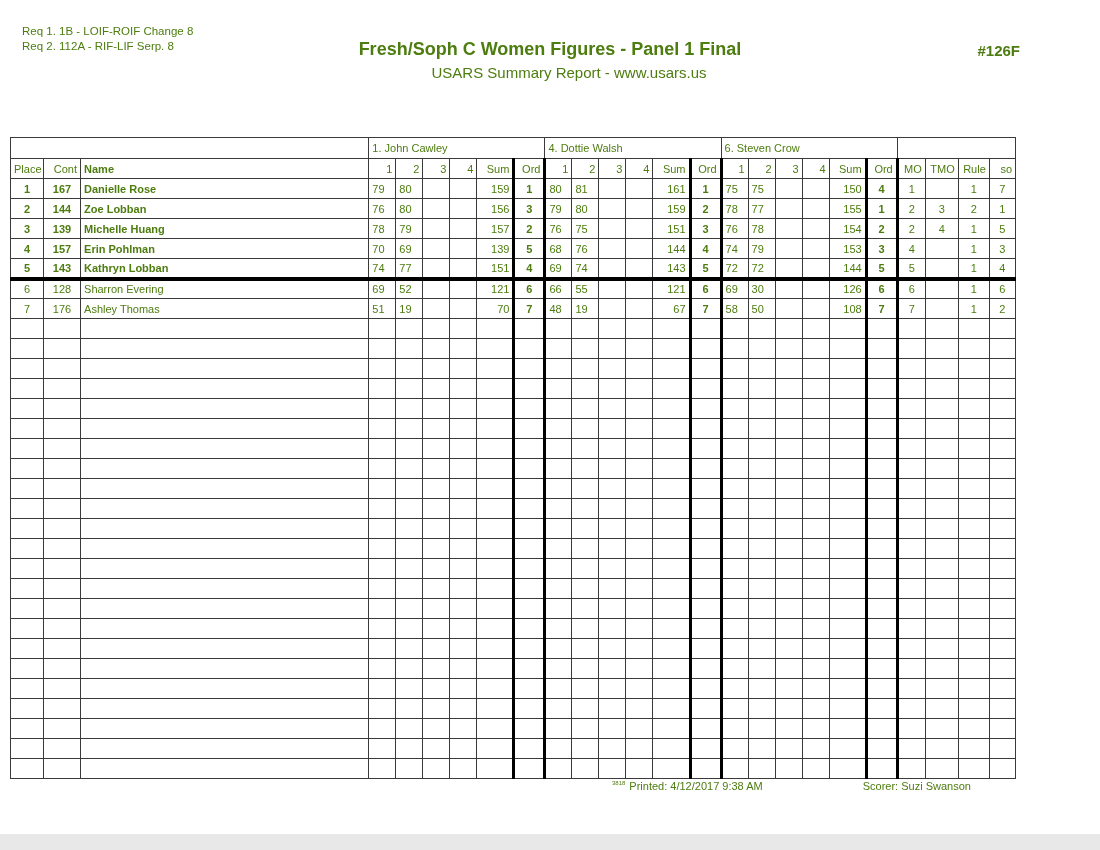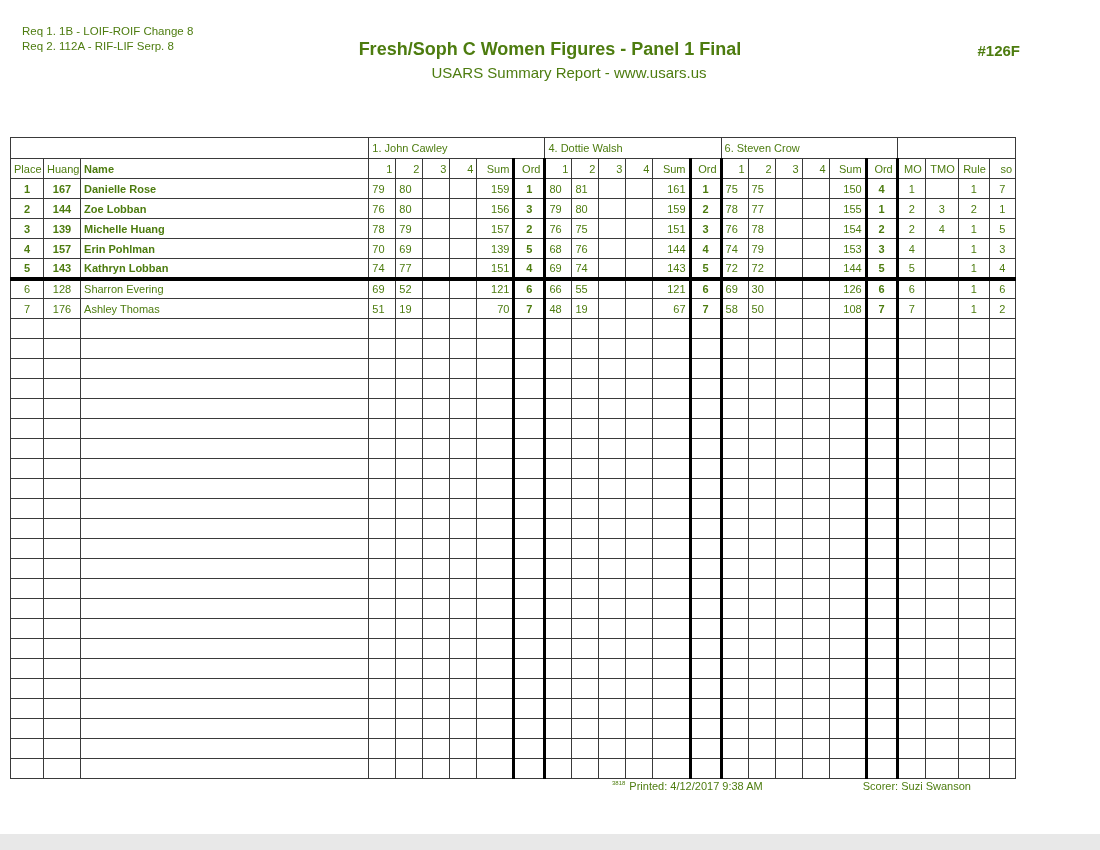--- a/index.html
+++ b/index.html
@@ -96,21 +96,21 @@
     <thead>
       <tr class="jrow">
         <td class="nb" colspan="3"></td>
         <td class="jname" colspan="6">1.  John Cawley</td>
         <td class="jname" colspan="6">4.  Dottie Walsh</td>
         <td class="jname" colspan="6">6.  Steven Crow</td>
         <td class="nb" colspan="4"></td>
       </tr>
       <tr class="hrow">
         <td>Place</td>
-        <td>Huang</td>
+        <td>Cont</td>
         <td class="c-name">Name</td>
 
         <td>1</td>
         <td>2</td>
         <td>3</td>
         <td>4</td>
         <td>Sum</td>
         <td class="tl">Ord</td>
 
         <td class="tl">1</td>

